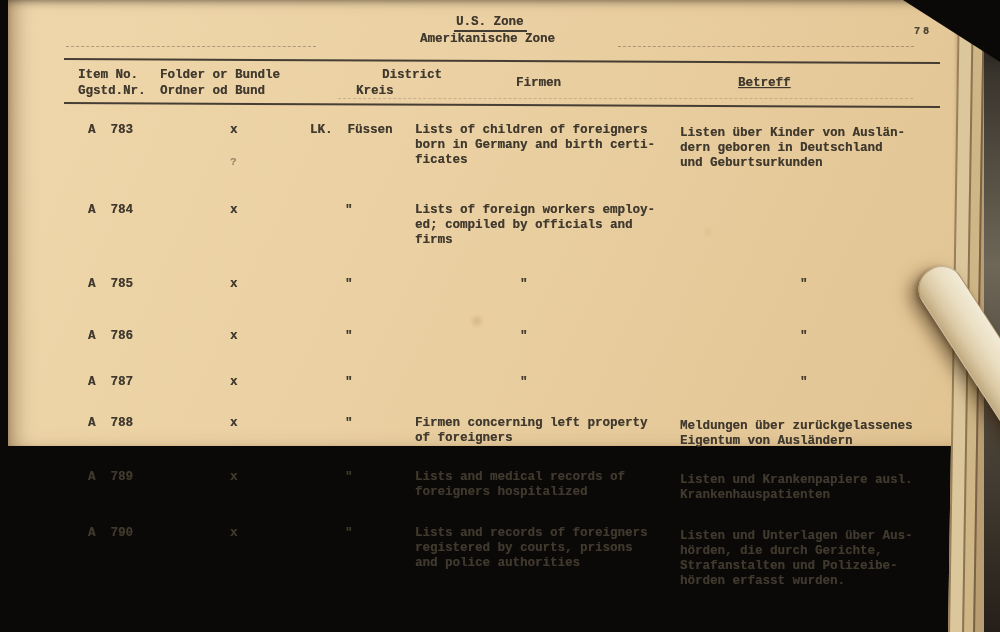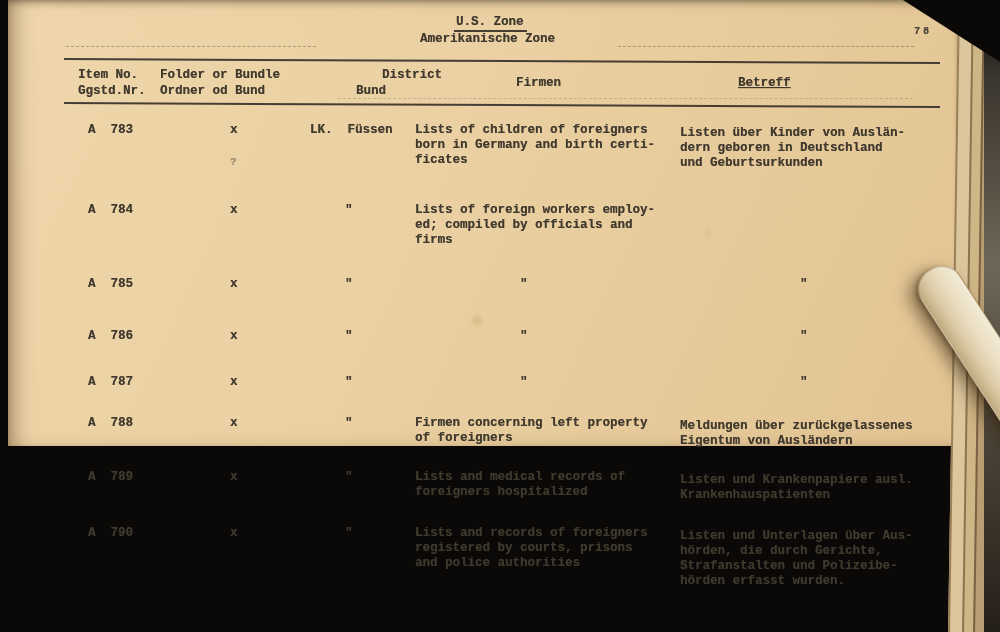--- a/index.html
+++ b/index.html
@@ -84,21 +84,21 @@
     <div class="dashline" style="left:330px; top:98px; width:575px; opacity:.55;"></div>
 
     <div class="rule" style="top:56px;"></div>
     <div class="rule" style="top:100px;"></div>
 
     <div class="tw" style="left:70px;  top:68px;">Item No.</div>
     <div class="tw" style="left:70px;  top:84px;">Ggstd.Nr.</div>
     <div class="tw" style="left:152px; top:68px;">Folder or Bundle</div>
     <div class="tw" style="left:152px; top:84px;">Ordner od Bund</div>
     <div class="tw" style="left:338px; top:68px;margin-left:36px;">District</div>
-    <div class="tw" style="left:348px; top:84px;">Bund</div>
+    <div class="tw" style="left:348px; top:84px;">Kreis</div>
     <div class="tw" style="left:508px; top:76px;">Firmen</div>
     <div class="tw" style="left:730px; top:76px;text-decoration:underline;">Betreff</div>
 
     <div class="tw artifact" style="left:222px; top:155px;">?</div>
 
     <div class="row" style="top:123px;">
       <span class="tw c-item">A  783</span>
       <span class="tw c-x">x</span>
       <span class="tw c-dist">LK.  Füssen</span>
       <span class="tw c-subj">Lists of children of foreigners

